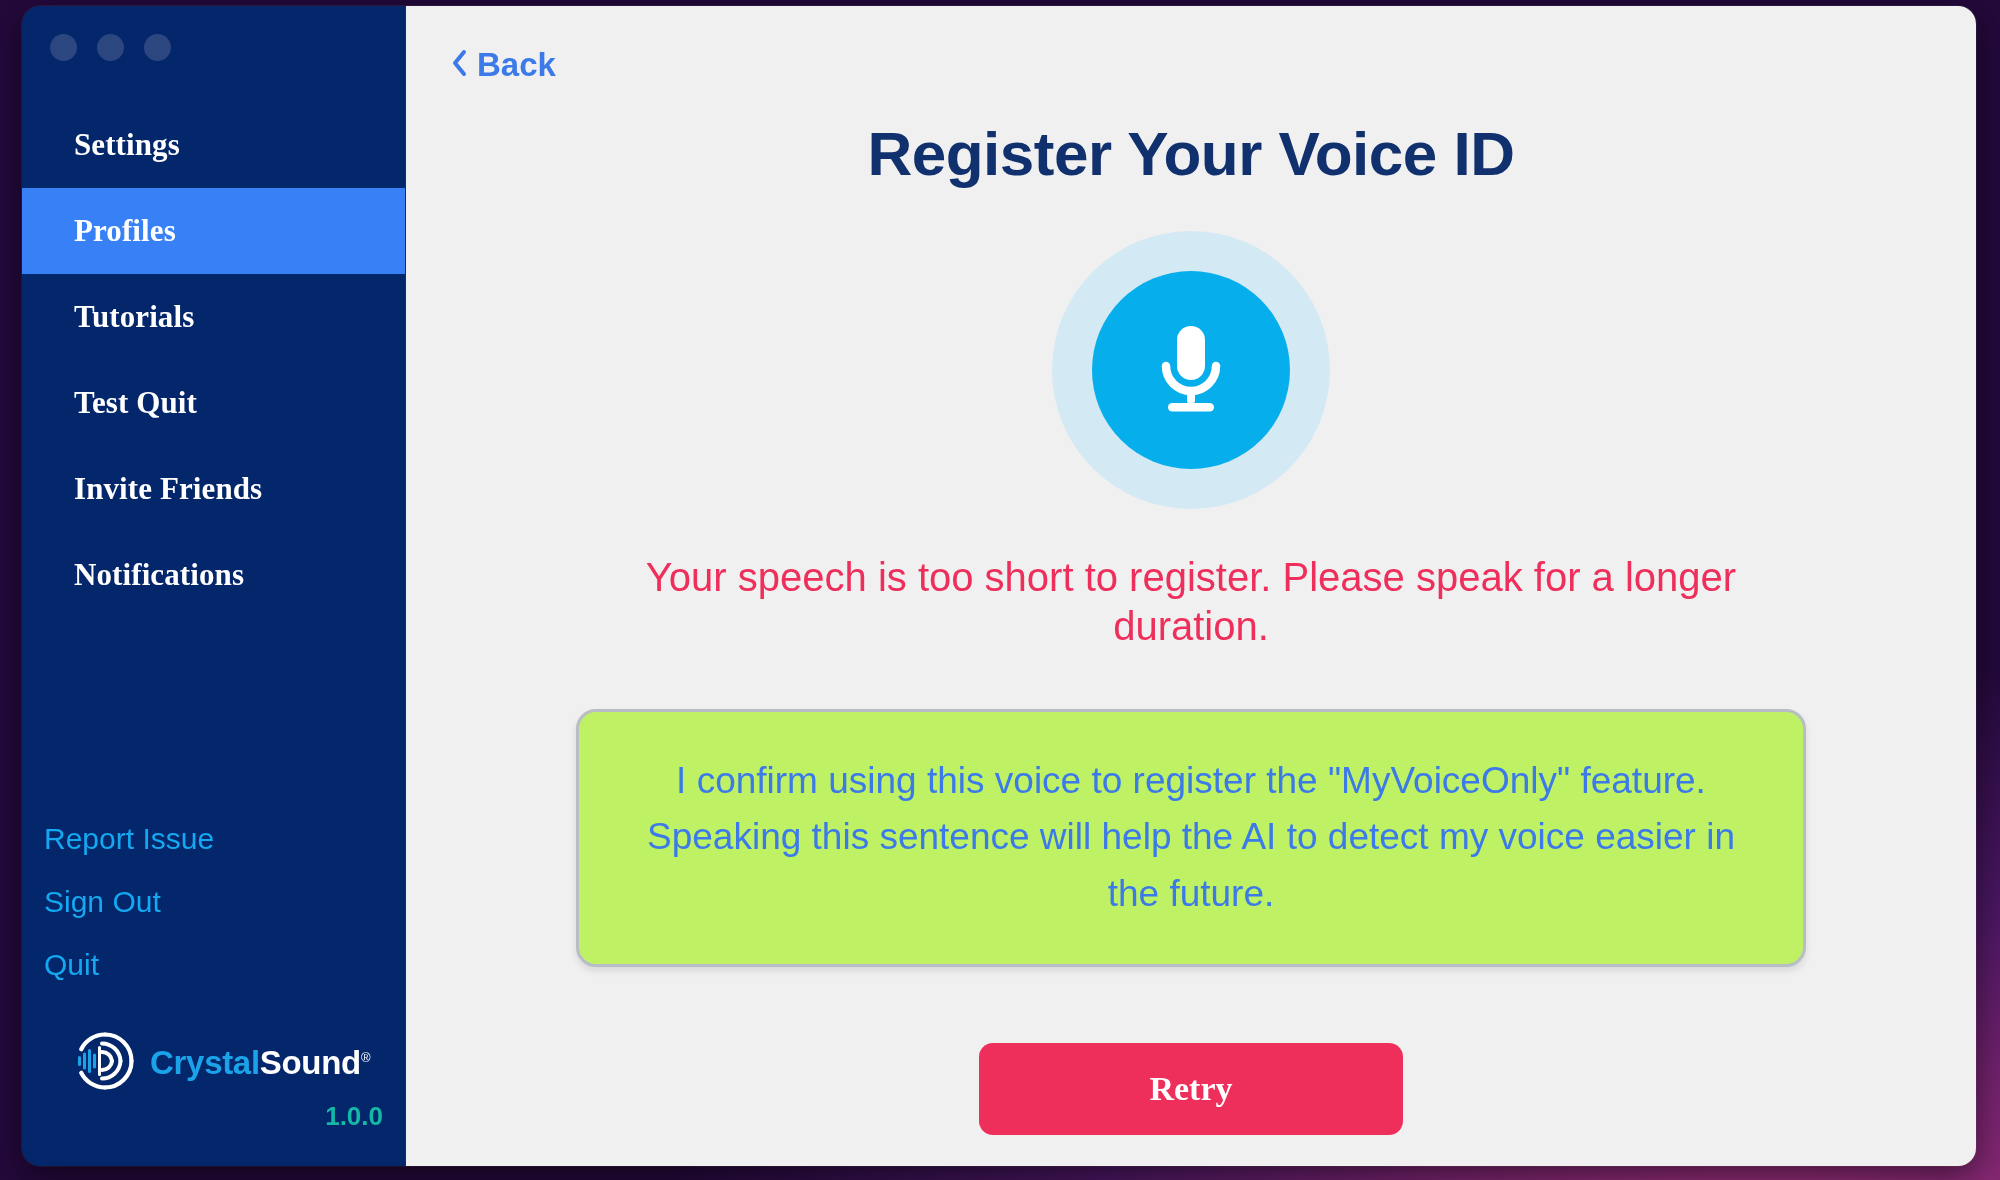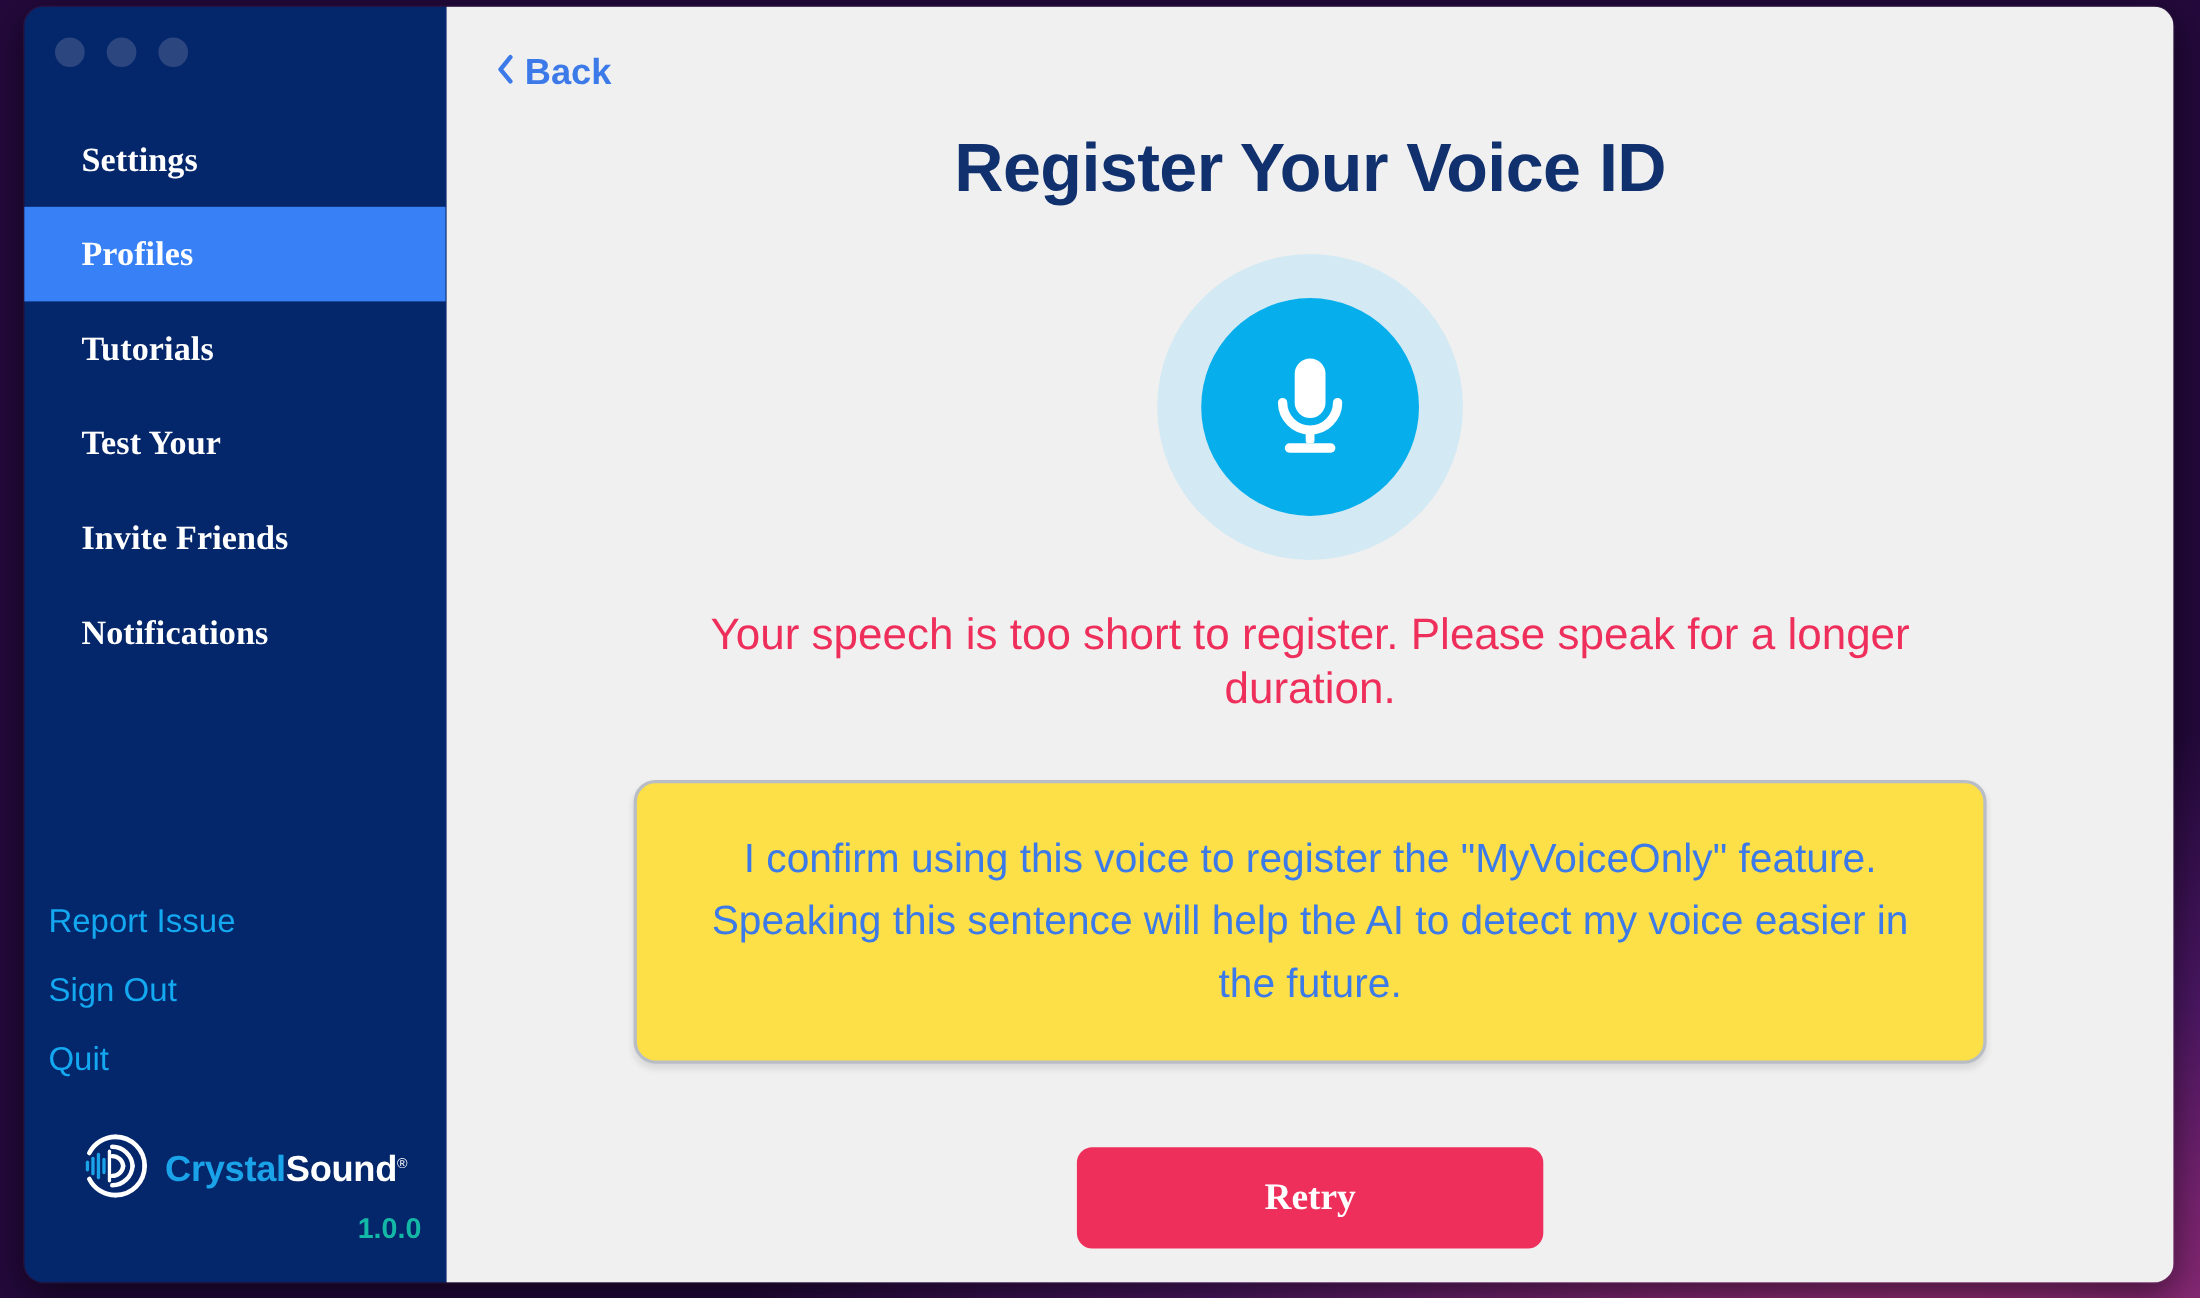--- a/index.html
+++ b/index.html
@@ -203,21 +203,21 @@
     font-size: 40px;
     line-height: 1.22;
     color: #ef2f5b;
   }
 
   
   .phrase-box {
     margin-top: 58px;
     width: 1230px;
     min-height: 258px;
-    background: #fde047;
+    background: #bef264;
     border: 3px solid #b9bdc5;
     border-radius: 20px;
     box-shadow: 0 4px 7px rgba(0,0,0,0.10);
     display: flex;
     align-items: center;
     justify-content: center;
     padding: 38px 56px;
   }
   .phrase-text {
     text-align: center;
@@ -260,21 +260,21 @@
         <div class="nav-item">
           <span>Settings</span>
         </div>
         <div class="nav-item active">
           <span>Profiles</span>
         </div>
         <div class="nav-item">
           <span>Tutorials</span>
         </div>
         <div class="nav-item">
-          <span>Test Your</span>
+          <span>Test Quit</span>
         </div>
         <div class="nav-item">
           <span>Invite Friends</span>
         </div>
         <div class="nav-item">
           <span>Notifications</span>
         </div>
       </nav>
 
       <div class="nav-spacer"></div>

